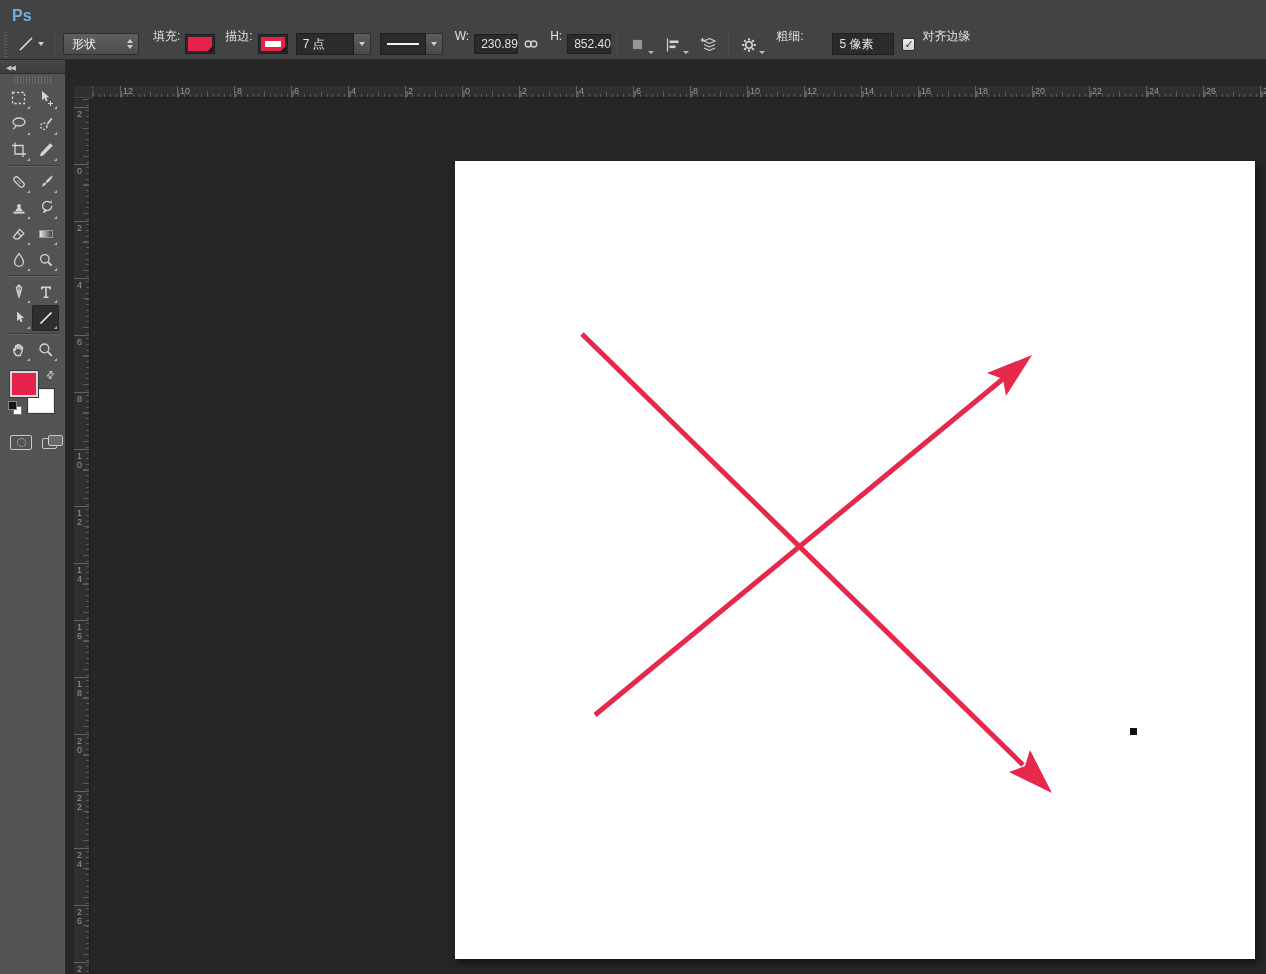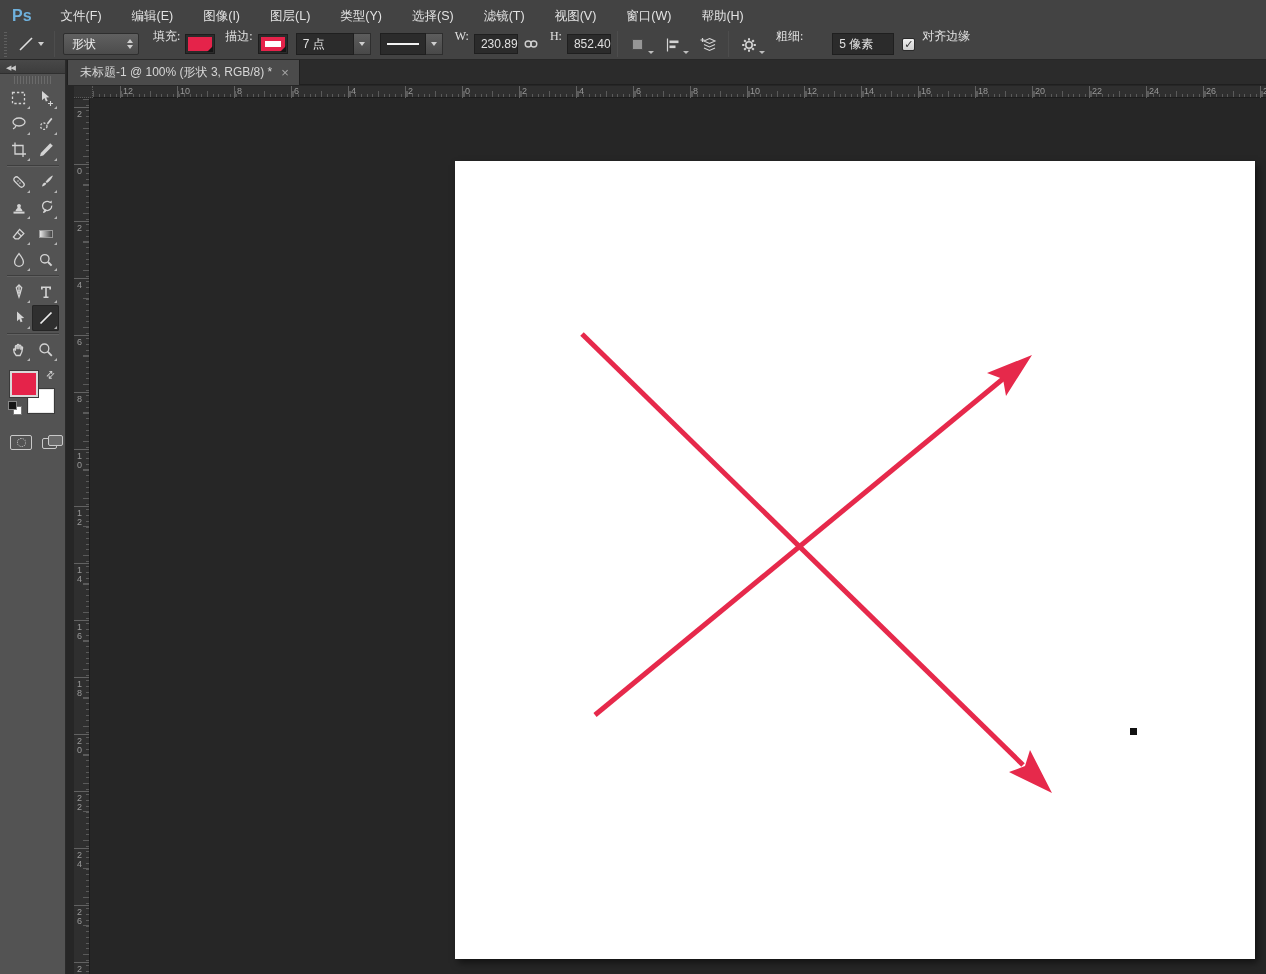--- a/index.html
+++ b/index.html
@@ -25,21 +25,21 @@
   .tool-preset{display:flex;align-items:center;gap:3px;padding:0 4px;}
   .caret{width:0;height:0;border-left:3.5px solid transparent;border-right:3.5px solid transparent;
          border-top:4px solid #cfcfcf;display:inline-block;}
   .shape-select{display:flex;align-items:center;justify-content:space-between;width:76px;height:22px;
                 background:linear-gradient(#606060,#4c4c4c);border:1px solid #2e2e2e;border-radius:2px;
                 padding:0 5px 0 8px;margin:0 8px 0 2px;color:#eee;}
   .spin{display:flex;flex-direction:column;gap:2px;align-items:center;}
   .spin i{display:block;width:0;height:0;border-left:3.5px solid transparent;border-right:3.5px solid transparent;}
   .spin .up{border-bottom:4px solid #cfcfcf;}
   .spin .dn{border-top:4px solid #cfcfcf;}
-  .opt-label{color:#e3e3e3;margin:0 5px 16px 6px;font-family:Liberation Serif, serif;}
+  .opt-label{color:#e3e3e3;margin:0 5px 16px 6px;}
   .chip-btn{position:relative;width:30px;height:20px;background:#2b2b2b;border:1px solid #1d1d1d;
             padding:2px;margin-right:4px;}
   .chip-fill{width:100%;height:100%;}
   .chip-stroke{width:100%;height:100%;background:#fff;border:4px solid #e5234a;}
   .chip-caret2{position:absolute;right:1px;bottom:1px;width:0;height:0;
                border-left:6px solid transparent;border-bottom:6px solid #161616;}
   .dark-field{height:22px;background:#2b2b2b;border:1px solid #1f1f1f;color:#e0e0e0;
               display:flex;align-items:center;padding:0 6px;font-size:12px;}
   .combo-btn{width:17px;height:22px;background:linear-gradient(#5d5d5d,#494949);border:1px solid #2e2e2e;
              border-left:none;display:flex;align-items:center;justify-content:center;}
@@ -124,32 +124,20 @@
   .canvas svg{position:absolute;left:0;top:0;}
   .cursor-mark{position:absolute;background:#111;}
 </style>
 </head>
 <body>
 
 <div class="stage">
 
   <div class="menu-bar">
     <div class="ps-logo">Ps</div>
-    <div class="menu-items">
-        <div class="menu-item">文件(F)</div>
-        <div class="menu-item">编辑(E)</div>
-        <div class="menu-item">图像(I)</div>
-        <div class="menu-item">图层(L)</div>
-        <div class="menu-item">类型(Y)</div>
-        <div class="menu-item">选择(S)</div>
-        <div class="menu-item">滤镜(T)</div>
-        <div class="menu-item">视图(V)</div>
-        <div class="menu-item">窗口(W)</div>
-        <div class="menu-item">帮助(H)</div>
-      </div>
   </div>
 
   <div class="options-bar">
     <div class="grip-v"></div>
     <div class="tool-preset">
       <svg class="icon-18" viewBox="0 0 18 18">
           <path d="M3 15 L15 3" stroke="#e0e0e0" stroke-width="1.6"></path>
         </svg>
       <span class="caret"></span>
     </div>
@@ -413,26 +401,20 @@
       <div class="quickmask-icon">
           <i></i>
         </div>
       <div class="screenmode-icon">
           <i></i>
           <i></i>
         </div>
     </div>
   </div>
 
-  <div class="tabbar">
-    <div class="doc-tab">
-      <span>未标题-1 @ 100% (形状 3, RGB/8) *</span>
-      <span class="tab-close">×</span>
-    </div>
-  </div>
 
   <div class="ruler-h">
     <div class="ticks"></div>
     <div class="ticks2"></div>
   <span class="rlh" style="left: 49px;">12</span>
       <span class="rlh" style="left: 106px;">10</span>
       <span class="rlh" style="left: 163px;">8</span>
       <span class="rlh" style="left: 220px;">6</span>
       <span class="rlh" style="left: 277px;">4</span>
       <span class="rlh" style="left: 334px;">2</span>

